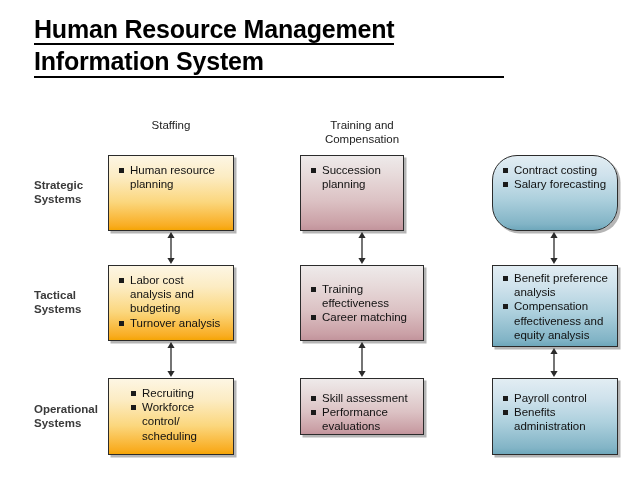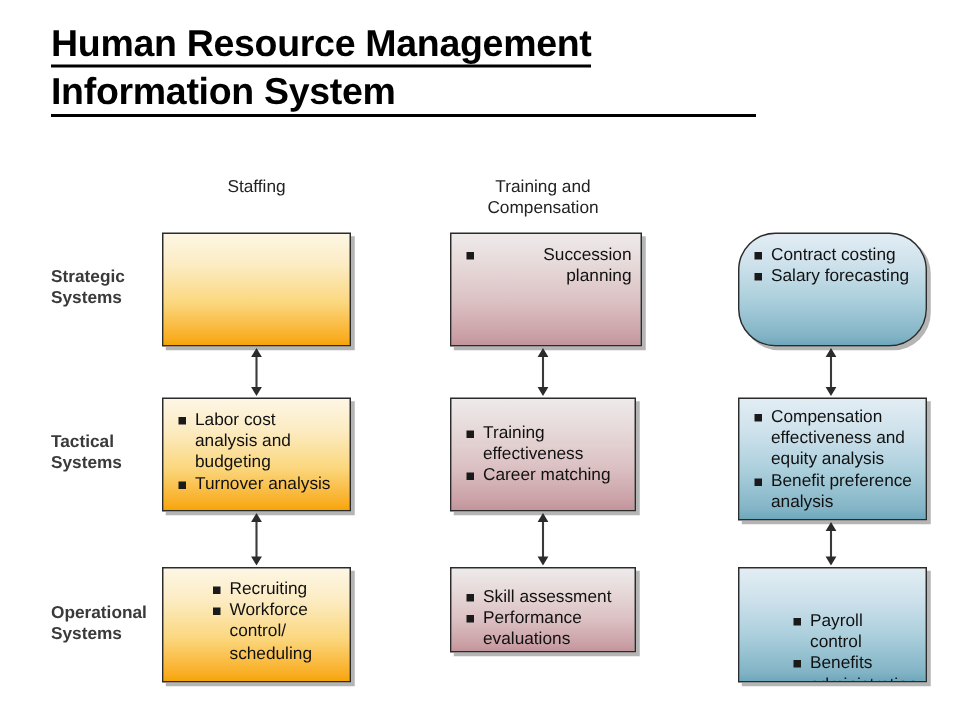--- a/index.html
+++ b/index.html
@@ -143,24 +143,25 @@
     <div>Tactical</div>
     <div>Systems</div>
   </div>
   <div class="row-label" style="top:402px;">
     <div>Operational</div>
     <div>Systems</div>
   </div>
 
   <div class="cell col-staffing" style="left:108px; top:155px; width:126px; height:76px;">
     <ul>
-    </ul>
-  </div>
-
-  <div class="cell col-training" style="left:300px; top:155px; width:128px; height:76px;text-align:right;">
+      <li>Human resource planning</li>
+    </ul>
+  </div>
+
+  <div class="cell col-training" style="left:300px; top:155px; width:104px; height:76px;">
     <ul>
       <li>Succession planning</li>
     </ul>
   </div>
 
   <div class="cell col-compensation" style="left:492px; top:155px; width:126px; height:76px;border-radius:25px;">
     <ul>
       <li>Contract costing</li>
       <li>Salary forecasting</li>
     </ul>
@@ -175,41 +176,41 @@
 
   <div class="cell col-staffing" style="left:108px; top:265px; width:126px; height:76px;">
     <ul>
       <li>Labor cost analysis and budgeting</li>
       <li>Turnover analysis</li>
     </ul>
   </div>
 
   <div class="cell col-compensation" style="left:492px; top:265px; width:126px; height:82px;">
     <ul style="padding-top:5px;">
+      <li>Benefit preference analysis</li>
       <li>Compensation effectiveness and equity analysis</li>
-      <li>Benefit preference analysis</li>
     </ul>
   </div>
 
   <div class="cell col-staffing" style="left:108px; top:378px; width:126px; height:77px;">
-    <ul style="padding-left:33px;">
+    <ul style="padding-left:22px;">
       <li>Recruiting</li>
       <li>Workforce control/ scheduling</li>
     </ul>
   </div>
 
   <div class="cell col-training" style="left:300px; top:378px; width:124px; height:57px;">
     <ul style="padding-top:12px;">
       <li>Skill assessment</li>
       <li>Performance evaluations</li>
     </ul>
   </div>
 
   <div class="cell col-compensation" style="left:492px; top:378px; width:126px; height:77px;">
-    <ul style="padding-top:28px;margin-left:26px;">
+    <ul style="padding-top:12px;">
       <li>Payroll control</li>
       <li>Benefits administration</li>
     </ul>
   </div>
 
   <div class="connector" style="left:165px; top:232px; height:32px;">
     <svg width="12" height="32" viewBox="0 0 12 32">
       <line x1="6" y1="3" x2="6" y2="29" stroke="#3a3a3a" stroke-width="1.4"></line>
       <polygon points="6,0 2.4,6 9.6,6" fill="#2b2b2b"></polygon>
       <polygon points="6,32 2.4,26 9.6,26" fill="#2b2b2b"></polygon>

